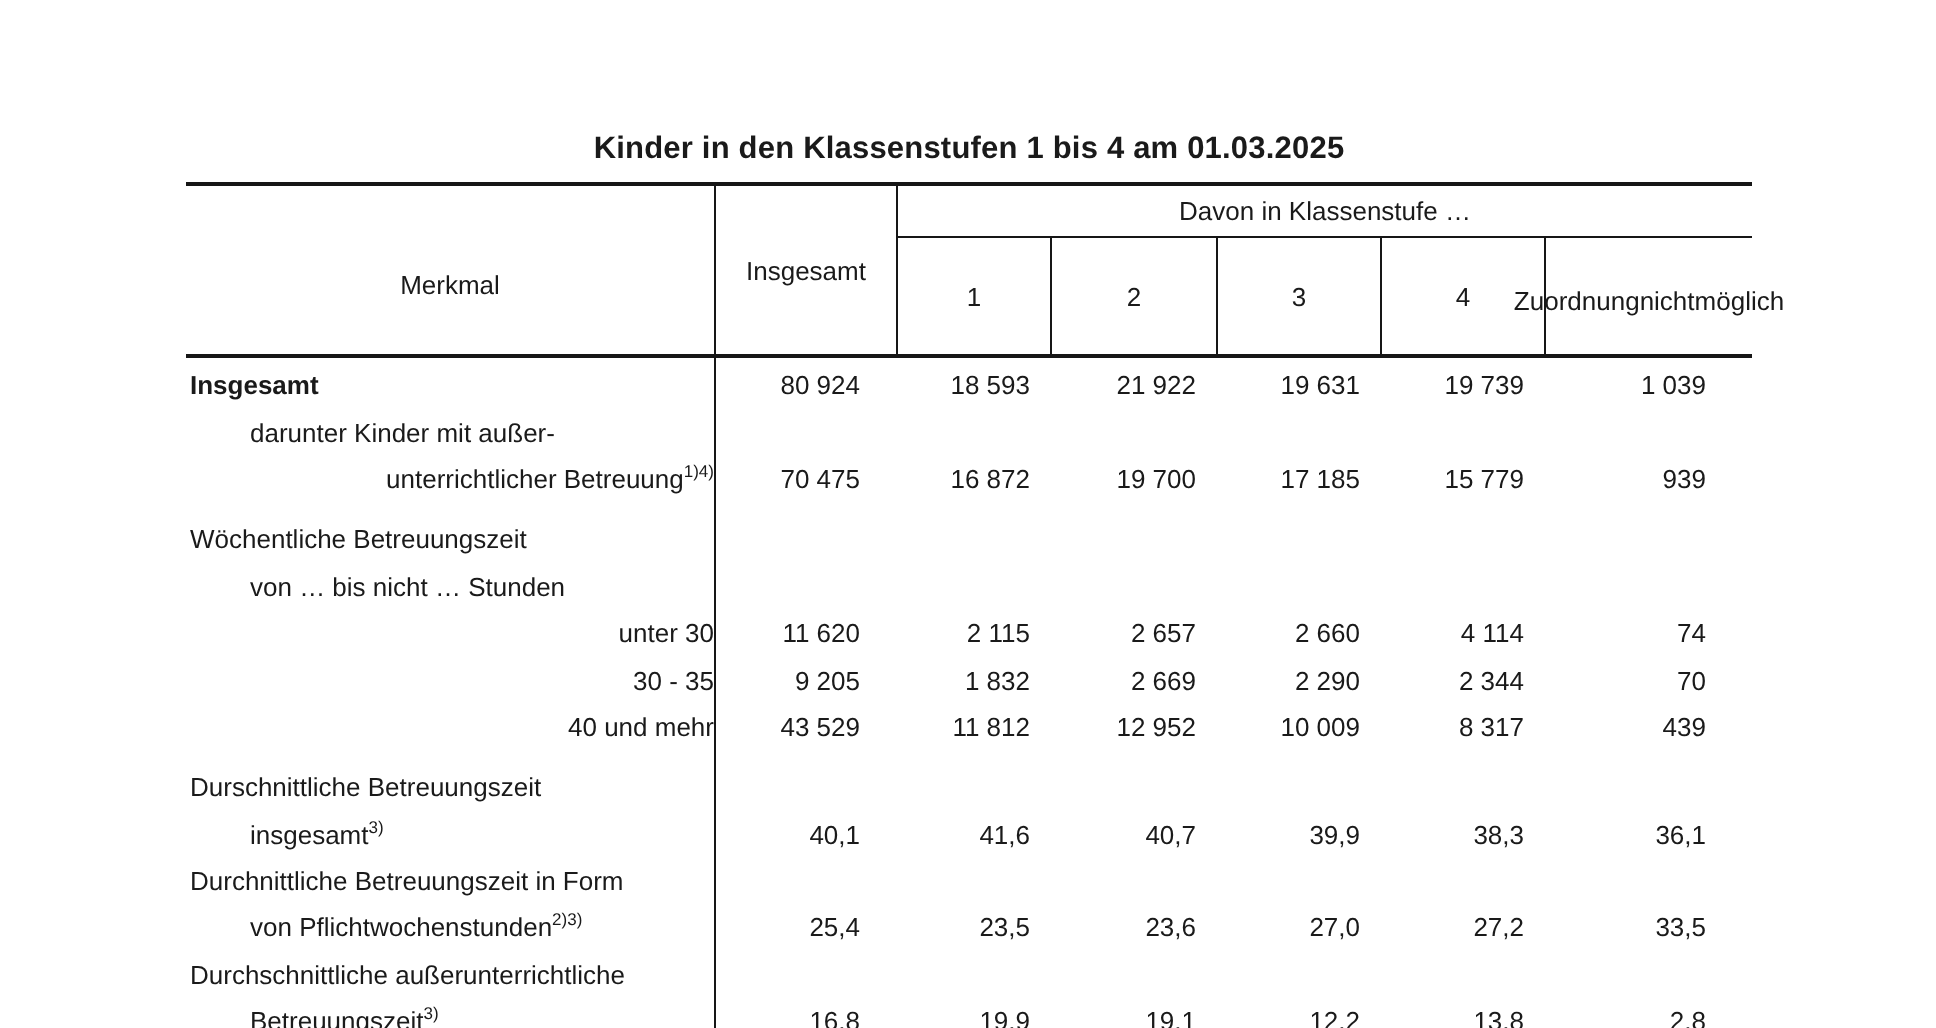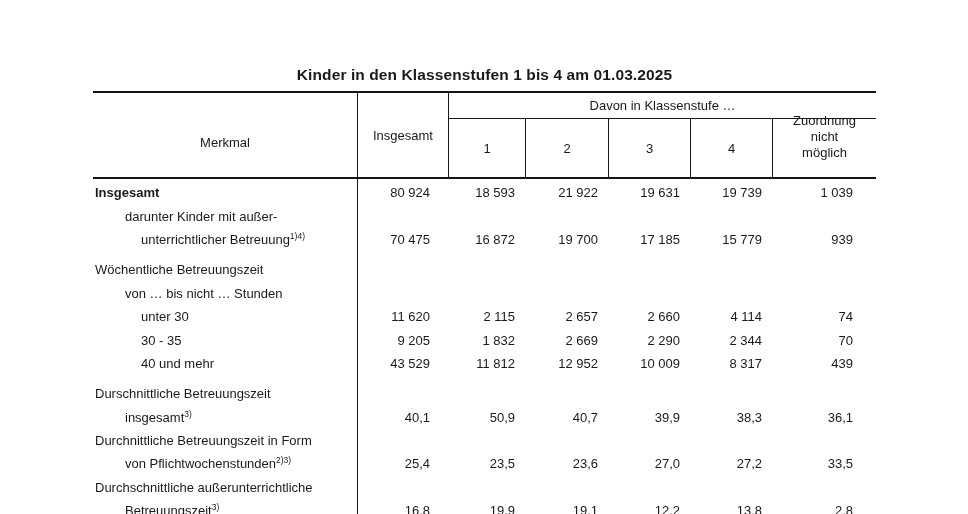--- a/index.html
+++ b/index.html
@@ -12,29 +12,29 @@
   .center{display:flex;align-items:center;justify-content:center;text-align:center;}
   #title{left:93px;top:20px;width:783px;text-align:center;font-weight:bold;font-size:15.5px;letter-spacing:0.1px;}
   
   #h-merkmal{left:93px;top:54px;width:264px;height:84px;}
   #h-insgesamt{left:358px;top:47px;width:90px;height:84px;}
   #h-davon{left:449px;top:46px;width:427px;height:26px;}
   #h-k1{left:449px;top:73px;width:76px;height:58px;}
   #h-k2{left:526px;top:73px;width:82px;height:58px;}
   #h-k3{left:609px;top:73px;width:81px;height:58px;}
   #h-k4{left:691px;top:73px;width:81px;height:58px;}
-  #h-zuo{left:773px;top:62px;width:103px;height:58px;flex-direction:column;line-height:16px;}
+  #h-zuo{left:773px;top:76px;width:103px;height:58px;line-height:16px;}
   
   #tbody{left:93px;top:135px;width:783px;}
   .trow{display:flex;height:23.4px;align-items:center;}
   .spacer{height:7px;}
   .lab{width:264px;box-sizing:border-box;white-space:nowrap;}
   .ind0{padding-left:2px;}
   .ind1{padding-left:32px;}
-  .ind2{padding-left:48px;}
+  .ind2{padding-left:48px;text-align:right;}
   .b{font-weight:bold;}
   .val{text-align:right;box-sizing:border-box;font-variant-numeric:tabular-nums;}
   .c0{width:91px;padding-right:18px;}
   .c1{width:77px;padding-right:10px;}
   .c2{width:83px;padding-right:10px;}
   .c3{width:82px;padding-right:10px;}
   .c4{width:82px;padding-right:10px;}
   .c5{width:104px;padding-right:23px;}
   sup{font-size:8.5px;line-height:0;letter-spacing:0;}
 </style>
@@ -149,21 +149,21 @@
         <div class="val c0"></div>
         <div class="val c1"></div>
         <div class="val c2"></div>
         <div class="val c3"></div>
         <div class="val c4"></div>
         <div class="val c5"></div>
       </div>
       <div class="trow">
         <div class="lab ind1"><span>insgesamt</span><sup>3)</sup></div>
         <div class="val c0">40,1</div>
-        <div class="val c1">50,9</div>
+        <div class="val c1">41,6</div>
         <div class="val c2">40,7</div>
         <div class="val c3">39,9</div>
         <div class="val c4">38,3</div>
         <div class="val c5">36,1</div>
       </div>
       <div class="trow">
         <div class="lab ind0"><span>Durchnittliche Betreuungszeit in Form</span></div>
         <div class="val c0"></div>
         <div class="val c1"></div>
         <div class="val c2"></div>

